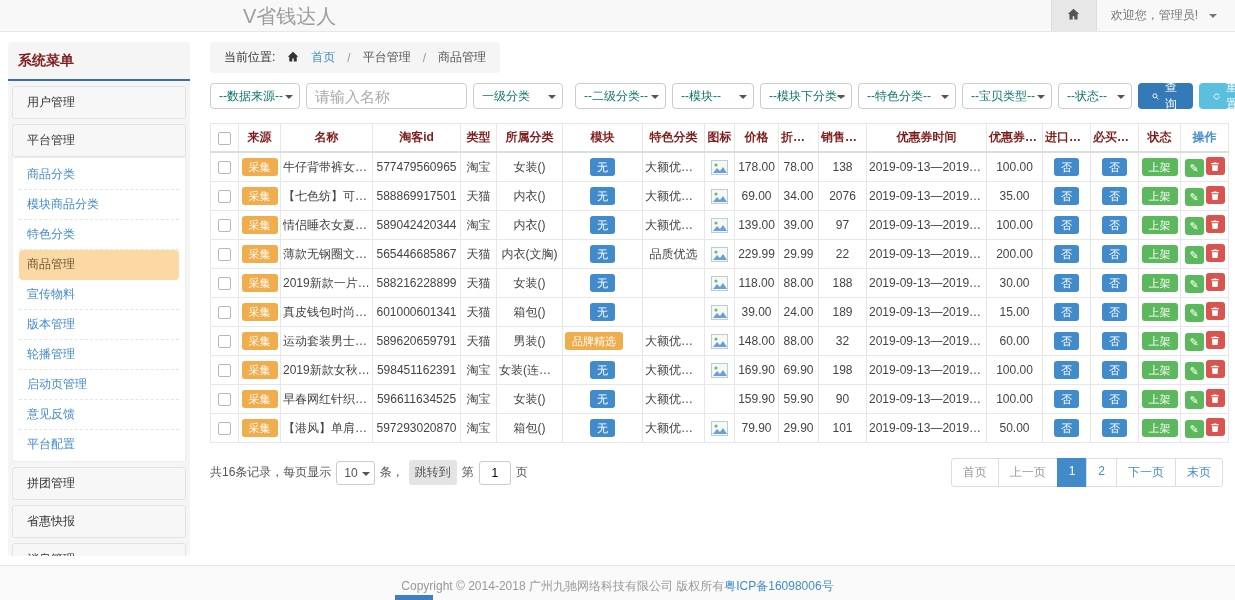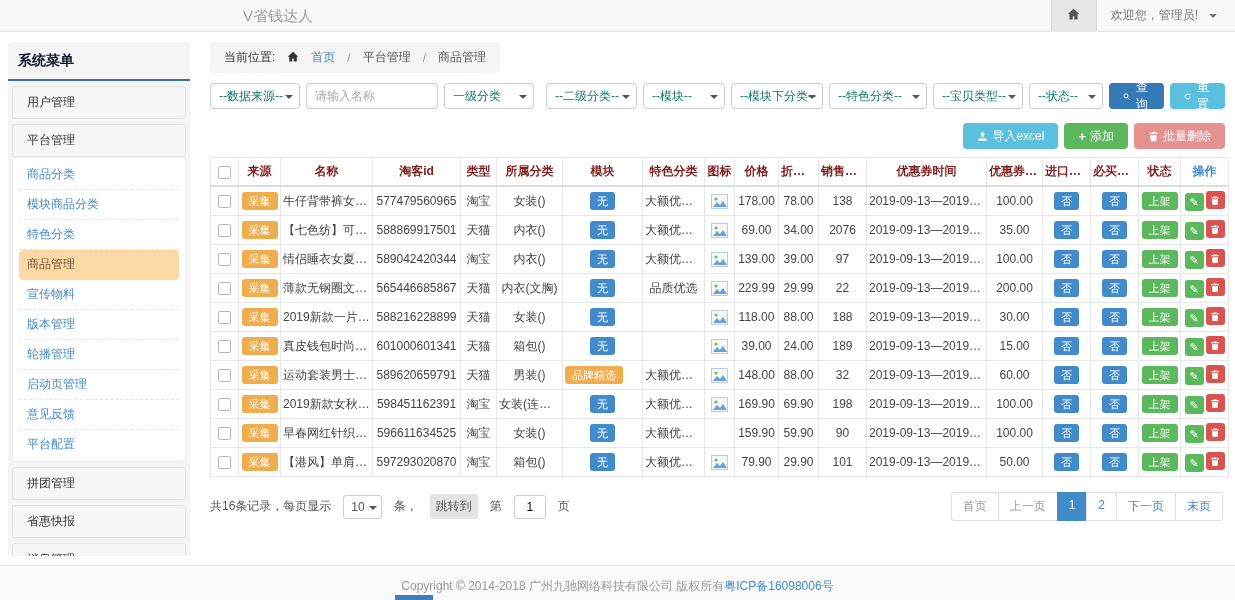--- a/index.html
+++ b/index.html
@@ -3,47 +3,47 @@
 <meta charset="utf-8">
 <style>
   * { box-sizing: border-box; }
   html,body { margin:0; padding:0; }
   body {
     width:1235px; height:600px; overflow:hidden; position:relative;
     font-family:"Liberation Sans", sans-serif; font-size:12px; color:#333; background:#fff;
   }
   
   .topbar { height:32px; background:#f8f8f8; border-bottom:1px solid #e7e7e7; position:relative; display:flex; align-items:center; }
-  .brand { position:absolute; left:243px; top:0; line-height:32px; color:#9d9d9d; font-size:15px; }
+  .brand { position:absolute; left:243px; top:0; line-height:32px; color:#9d9d9d; font-size:20px; }
   .topbar-right { margin-left:auto; display:flex; align-items:stretch; height:100%; }
   .home-btn { width:46px; background:#e7e7e7; border-left:1px solid #ddd; border-right:1px solid #ddd; display:flex; align-items:center; justify-content:center; cursor:pointer; }
   .home-btn svg { width:13px; height:13px; fill:#555; }
   .welcome { display:flex; align-items:center; gap:11px; padding:0 18px 0 14px; color:#777; cursor:pointer; }
   .caret { width:0; height:0; border-left:4px solid transparent; border-right:4px solid transparent; border-top:4px solid #777; display:inline-block; }
   
   .page { display:flex; padding:10px 10px 0 8px; gap:20px; }
   .sidebar { width:182px; flex:0 0 182px; height:514px; overflow:hidden; background:#f5f5f5; border-radius:4px; padding:0 0 4px 0; }
-  .sidebar-title { color:#0f172a; font-weight:bold; font-size:14px; padding:10px 10px 9px; border-bottom:2px solid #3b6ea5; }
+  .sidebar-title { color:#7f1d1d; font-weight:bold; font-size:14px; padding:10px 10px 9px; border-bottom:2px solid #3b6ea5; }
   .menu-section { margin:5px 4px 0; background:#f5f5f5; border:1px solid #e3e3e3; border-radius:3px; padding:7px 14px; color:#333; cursor:pointer; background:#f7f7f7; }
   .submenu { background:#fff; border:1px solid #eee; margin:0 4px; border-radius:0 0 3px 3px; padding:2px 0; }
   .submenu-item { margin:0 6px; padding:6px 8px; color:#428bca; border-bottom:1px dashed #e5e5e5; cursor:pointer; }
   .submenu-item:last-child { border-bottom:none; }
   .submenu-item.active { background:#fcd9a4; border-radius:4px; color:#6b5634; border-bottom-color:transparent; }
   .main { flex:1; min-width:0; }
   
   .breadcrumb { display:inline-flex; align-items:center; gap:12px; background:#f5f5f5; border-radius:4px; padding:7px 14px; margin:0 0 10px; }
   .breadcrumb .home-ico svg { width:12px; height:12px; fill:#333; vertical-align:-1px; }
   .crumb-link { color:#428bca; cursor:pointer; }
   .crumb-sep { color:#999; }
   .crumb-cur { color:#555; }
   
   .filter-row { display:flex; gap:6px; align-items:center; margin:0 0 14px; }
   .sel { position:relative; height:26px; border:1px solid #ccc; border-radius:4px; background:#fff; display:flex; align-items:center; padding:0 18px 0 8px; color:#0f766e; cursor:pointer; white-space:nowrap; }
   .sel .caret { position:absolute; right:6px; top:11px; border-top-color:#555; }
-  .txt-input { height:26px; border:1px solid #ccc; border-radius:4px; padding:0 8px; width:132px; font-family:inherit; font-size:12px; color:#555; }
+  .txt-input { height:26px; border:1px solid #ccc; border-radius:4px; padding:0 8px; width:161px; font-family:inherit; font-size:15px; color:#555; }
   .txt-input::placeholder { color:#aaa; }
   .btn { height:26px; border:none; border-radius:4px; color:#fff; font-size:12px; display:inline-flex; align-items:center; gap:4px; padding:0 14px; cursor:pointer; font-family:inherit; }
   .btn svg { width:11px; height:11px; }
   .btn-search { background:#337ab7; }
   .btn-reset  { background:#5bc0de; }
   
   .toolbar { display:flex; justify-content:flex-end; gap:6px; margin:0 0 8px; }
   .btn-import { background:#5bc0de; }
   .btn-add { background:#5cb85c; }
   .btn-bdel { background:#e4918f; }
@@ -60,21 +60,21 @@
   .badge-blue { background:#428bca; cursor:pointer; }
   .badge-green { background:#5cb85c; cursor:pointer; }
   .module-cell .mtext { color:#444; margin-left:2px; }
   .thumb { display:inline-block; width:17px; height:15px; vertical-align:middle; }
   .op-btn { display:inline-flex; align-items:center; justify-content:center; width:19px; height:18px; border-radius:3px; margin:0 1px; cursor:pointer; color:#fff; }
   .op-edit { background:#5cb85c; font-size:11px; }
   .op-del { background:#d9534f; }
   .op-del svg { width:10px; height:11px; fill:#fff; }
   
   .pagi-row { display:flex; align-items:center; margin:15px 0 0; color:#555; }
-  .pagi-left { display:flex; align-items:center; gap:12px; }
+  .pagi-left { display:flex; align-items:center; gap:5px; }
   .mini-sel { position:relative; border:1px solid #ccc; border-radius:3px; height:24px; display:inline-flex; align-items:center; padding:0 16px 0 7px; background:#fff; cursor:pointer; }
   .mini-sel .caret { position:absolute; right:4px; top:10px; border-top-color:#555; }
   .jump-btn { background:#e4e4e4; border-radius:3px; padding:4px 6px; cursor:pointer; color:#555; }
   .page-input { width:32px; height:24px; border:1px solid #ccc; border-radius:3px; text-align:center; font-family:inherit; font-size:12px; }
   .page-group { margin-left:auto; margin-right:2px; display:flex; }
   .pg-item { border:1px solid #ddd; margin-left:-1px; padding:5px 11px; background:#fff; color:#428bca; cursor:pointer; }
   .pg-item:first-child { border-radius:3px 0 0 3px; margin-left:0; }
   .pg-item:last-child { border-radius:0 3px 3px 0; }
   .pg-item.disabled { color:#999; }
   .pg-item.active { background:#428bca; border-color:#428bca; color:#fff; }
@@ -183,38 +183,20 @@
       </button>
       <button class="btn btn-reset">
         <svg viewBox="0 0 16 16" fill="none" stroke="#fff" stroke-width="2">
             <path d="M13.5 8a5.5 5.5 0 1 1-1.8-4.1"></path>
             <path d="M13.8 1.2v3.6h-3.6" fill="#fff" stroke="none"></path>
           </svg>
         <span>重置</span>
       </button>
     </div>
 
-    <div class="toolbar">
-      <button class="btn btn-import">
-        <svg viewBox="0 0 16 16" fill="#fff">
-            <path d="M8 1l3.5 4H9.5v4h-3V5H4.5zM2 11h12v3H2z"></path>
-          </svg>
-        <span>导入excel</span>
-      </button>
-      <button class="btn btn-add">
-        <span class="plus-glyph">+</span>
-        <span>添加</span>
-      </button>
-      <button class="btn btn-bdel">
-        <svg viewBox="0 0 16 16" fill="#fff">
-            <path d="M6 1.5h4l.8 1H14v2H2v-2h3.2zM3 6h10l-1 9H4z"></path>
-          </svg>
-        <span>批量删除</span>
-      </button>
-    </div>
 
     <table>
       <colgroup id="tbl-cols">
           <col style="width: 28px;">
           <col style="width: 42px;">
           <col style="width: 92px;">
           <col style="width: 88px;">
           <col style="width: 36px;">
           <col style="width: 66px;">
           <col style="width: 80px;">

